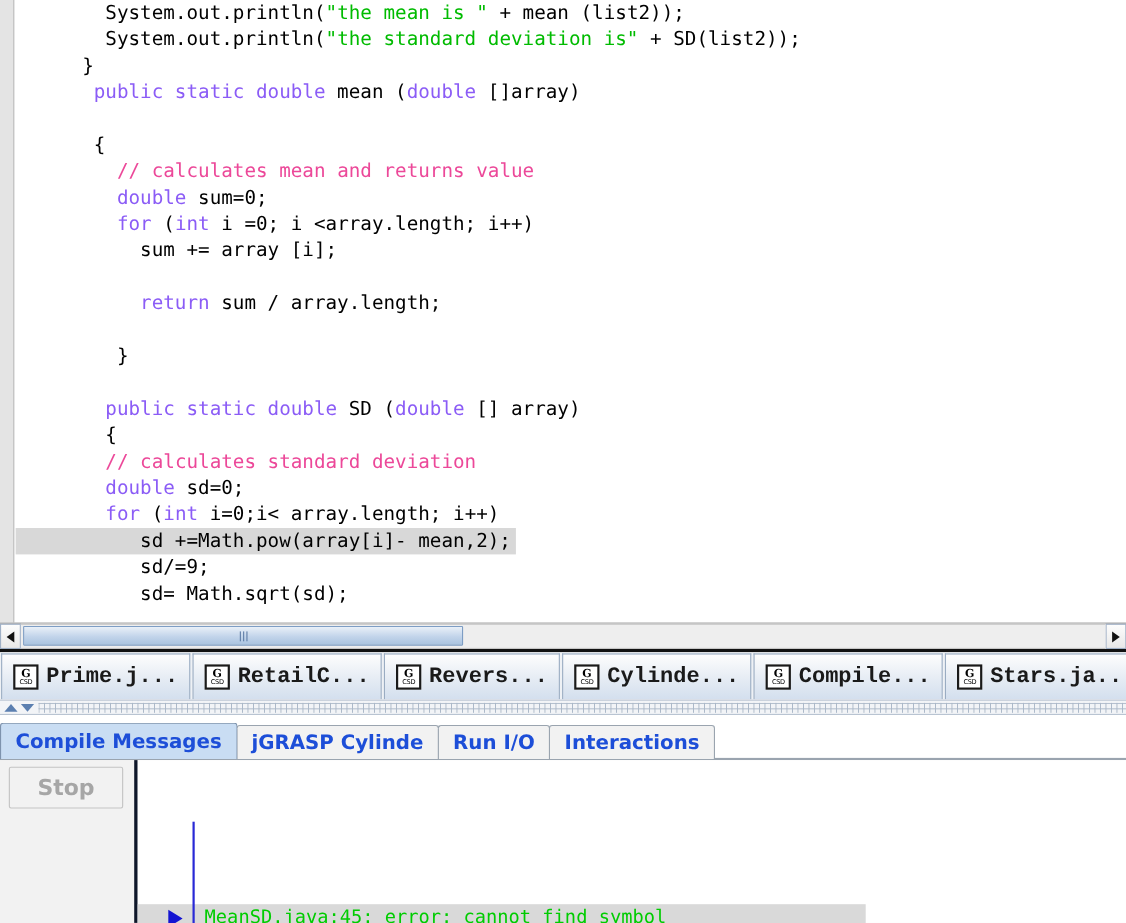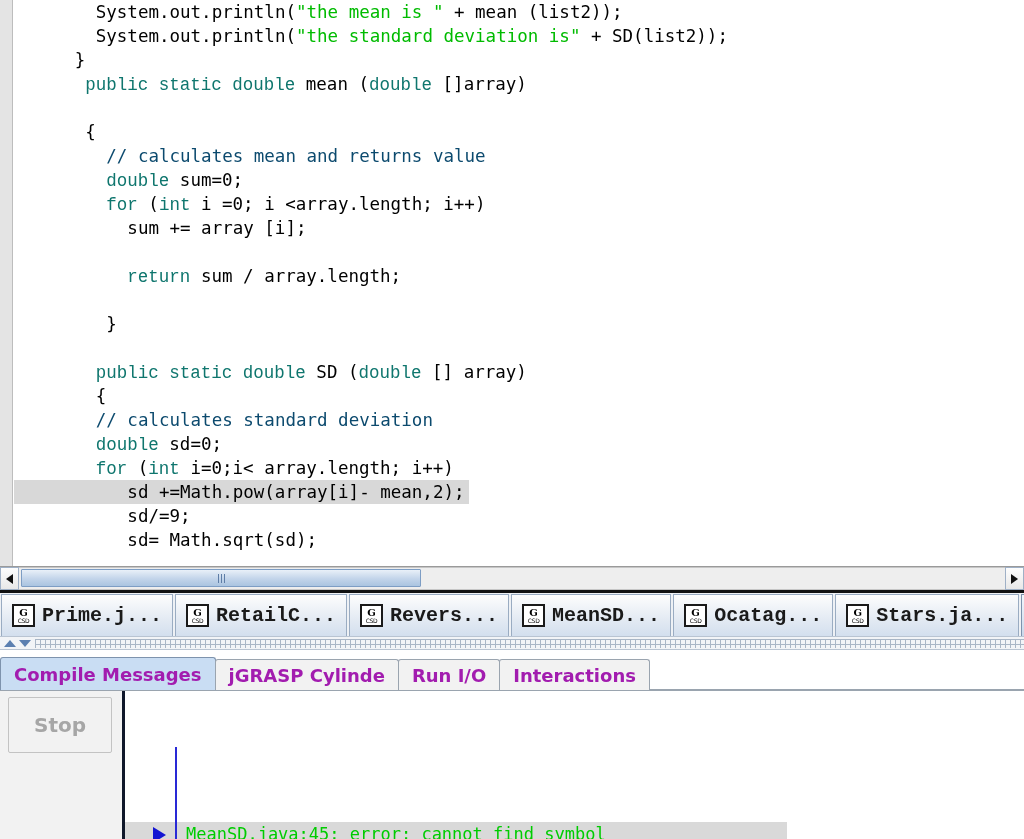--- a/index.html
+++ b/index.html
@@ -53,23 +53,23 @@
     color: #000000;
   }
   .code-line.hl {
     background: #d8d8d8;
     display: inline-block;
     min-width: 0;
     padding-right: 4px;
     text-align: right;
   }
   .hl-row { height: 24px; }
-  .kw  { color: #0f766e; font-family: Liberation Mono, monospace; }
+  .kw  { color: #8b5cf6; }
   .str { color: #00bb00; }
-  .cmt { color: #0c4a6e; }
+  .cmt { color: #ec4899; }
 
   
   .hscroll {
     position: absolute;
     left: 0; top: 566px;
     width: 1024px; height: 24px;
     background: #eeeeee;
     border-top: 1px solid #9a9a9a;
     display: flex;
     align-items: stretch;
@@ -209,21 +209,21 @@
     align-items: flex-end;
     background: #ffffff;
   }
   .mtab {
     height: 31px;
     padding: 0 13px;
     display: flex;
     align-items: center;
     font-size: 18px;
     font-weight: bold;
-    color: #a21caf;
+    color: #1d4ed8;
     background: #f2f2f2;
     border: 1px solid #9aa4af;
     border-bottom: none;
     border-top-left-radius: 3px;
     border-top-right-radius: 3px;
     margin-right: -1px;
     cursor: pointer;
     font-family: "DejaVu Sans", "Liberation Sans", sans-serif;
   }
   .mtab.active {
@@ -249,21 +249,21 @@
   .btn-col {
     width: 122px;
     padding: 6px 10px 0 8px;
     display: flex;
     flex-direction: column;
     gap: 9px;
     background: #f2f2f2;
     flex: 0 0 auto;
   }
   .jbtn {
-    height: 56px;
+    height: 38px;
     border: 1px solid #9aacc2;
     border-radius: 2px;
     font-size: 20px;
     font-weight: bold;
     font-family: "DejaVu Sans", "Liberation Sans", sans-serif;
     background: linear-gradient(to bottom,#fcfdfe,#dde8f5 55%,#c5d7ec);
     color: #1a1a1a;
     cursor: pointer;
   }
   .jbtn.disabled {
@@ -360,28 +360,28 @@
           <b>G</b>
           <s>CSD</s>
         </span>
         <span class="ftab-label">Revers...</span>
       </div>
       <div class="ftab">
         <span class="gicon">
           <b>G</b>
           <s>CSD</s>
         </span>
-        <span class="ftab-label">MeanSD...</span>
-      </div>
-      <div class="ftab">
-        <span class="gicon">
-          <b>G</b>
-          <s>CSD</s>
-        </span>
-        <span class="ftab-label">Ocatag...</span>
+        <span class="ftab-label">Cylinde...</span>
+      </div>
+      <div class="ftab">
+        <span class="gicon">
+          <b>G</b>
+          <s>CSD</s>
+        </span>
+        <span class="ftab-label">Compile...</span>
       </div>
       <div class="ftab">
         <span class="gicon">
           <b>G</b>
           <s>CSD</s>
         </span>
         <span class="ftab-label">Stars.ja...</span>
       </div>
       <div class="ftab active">
         <span class="gicon">

